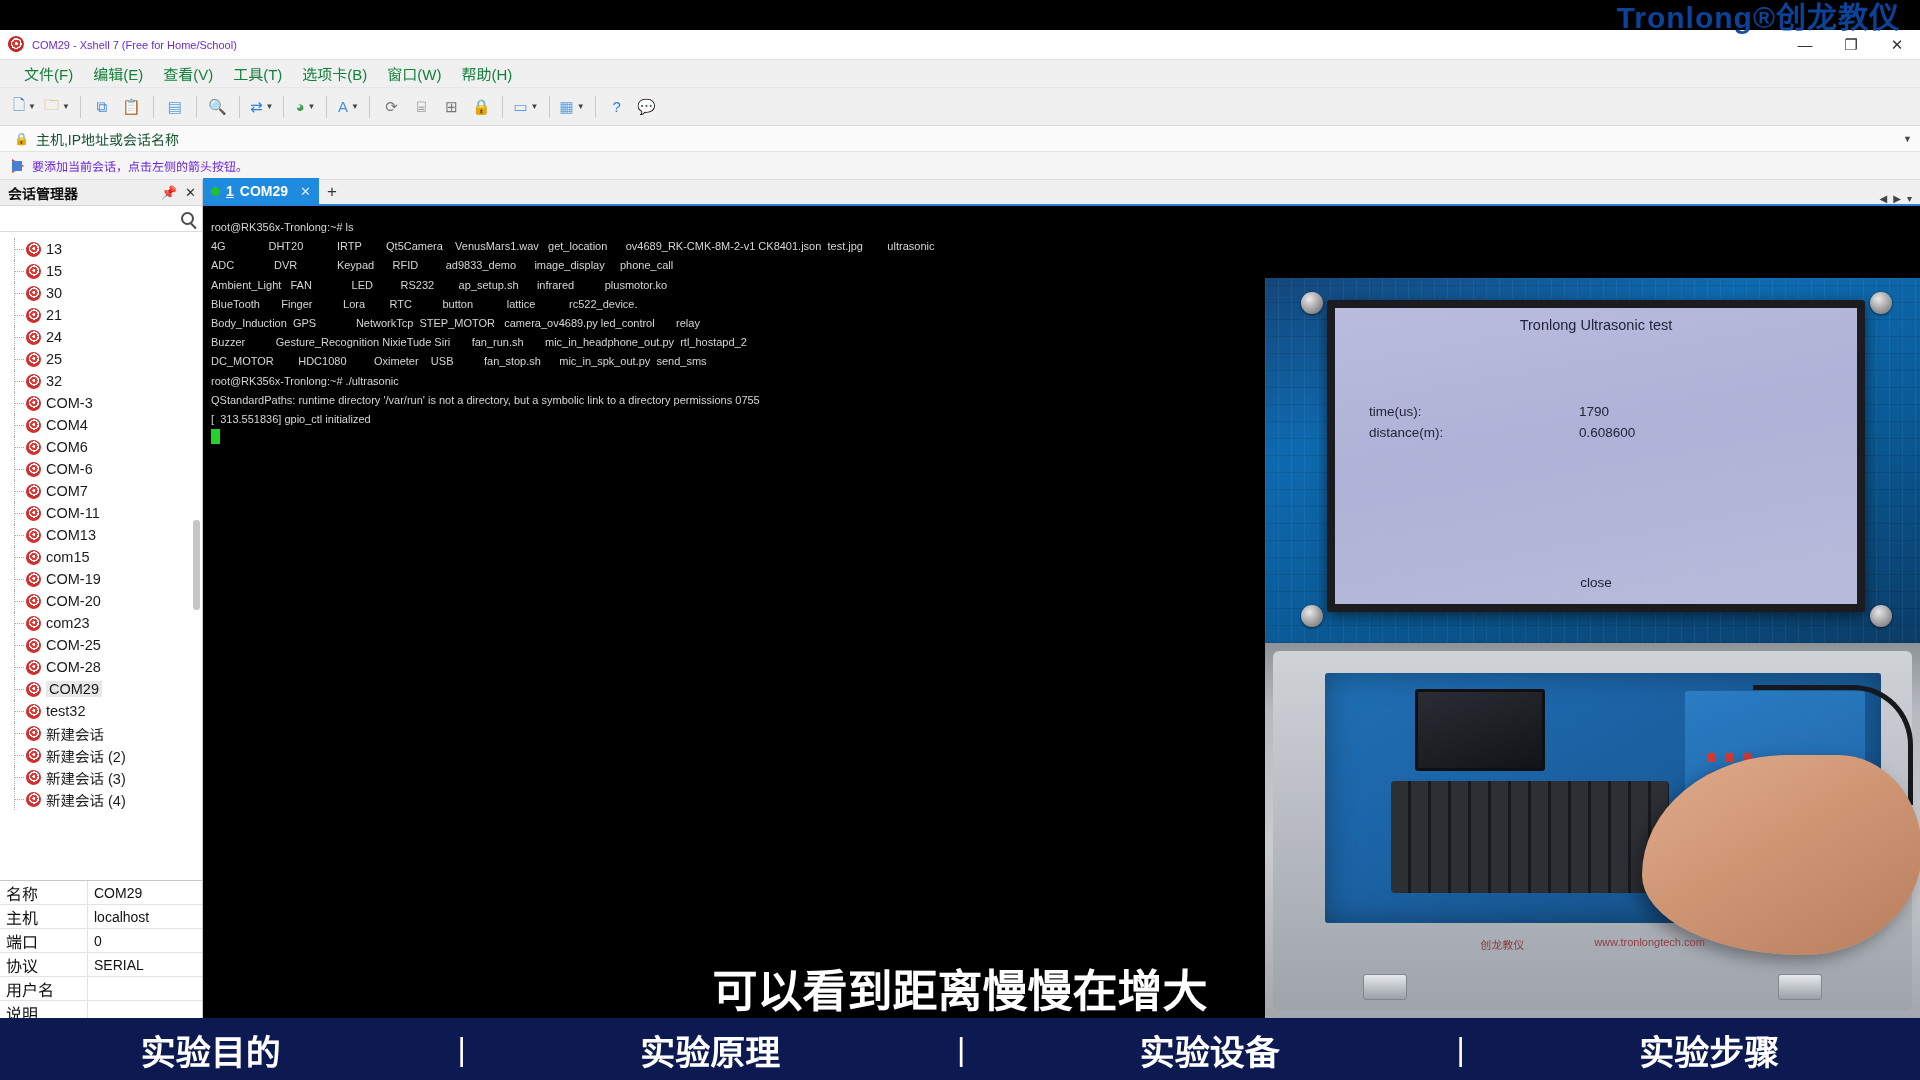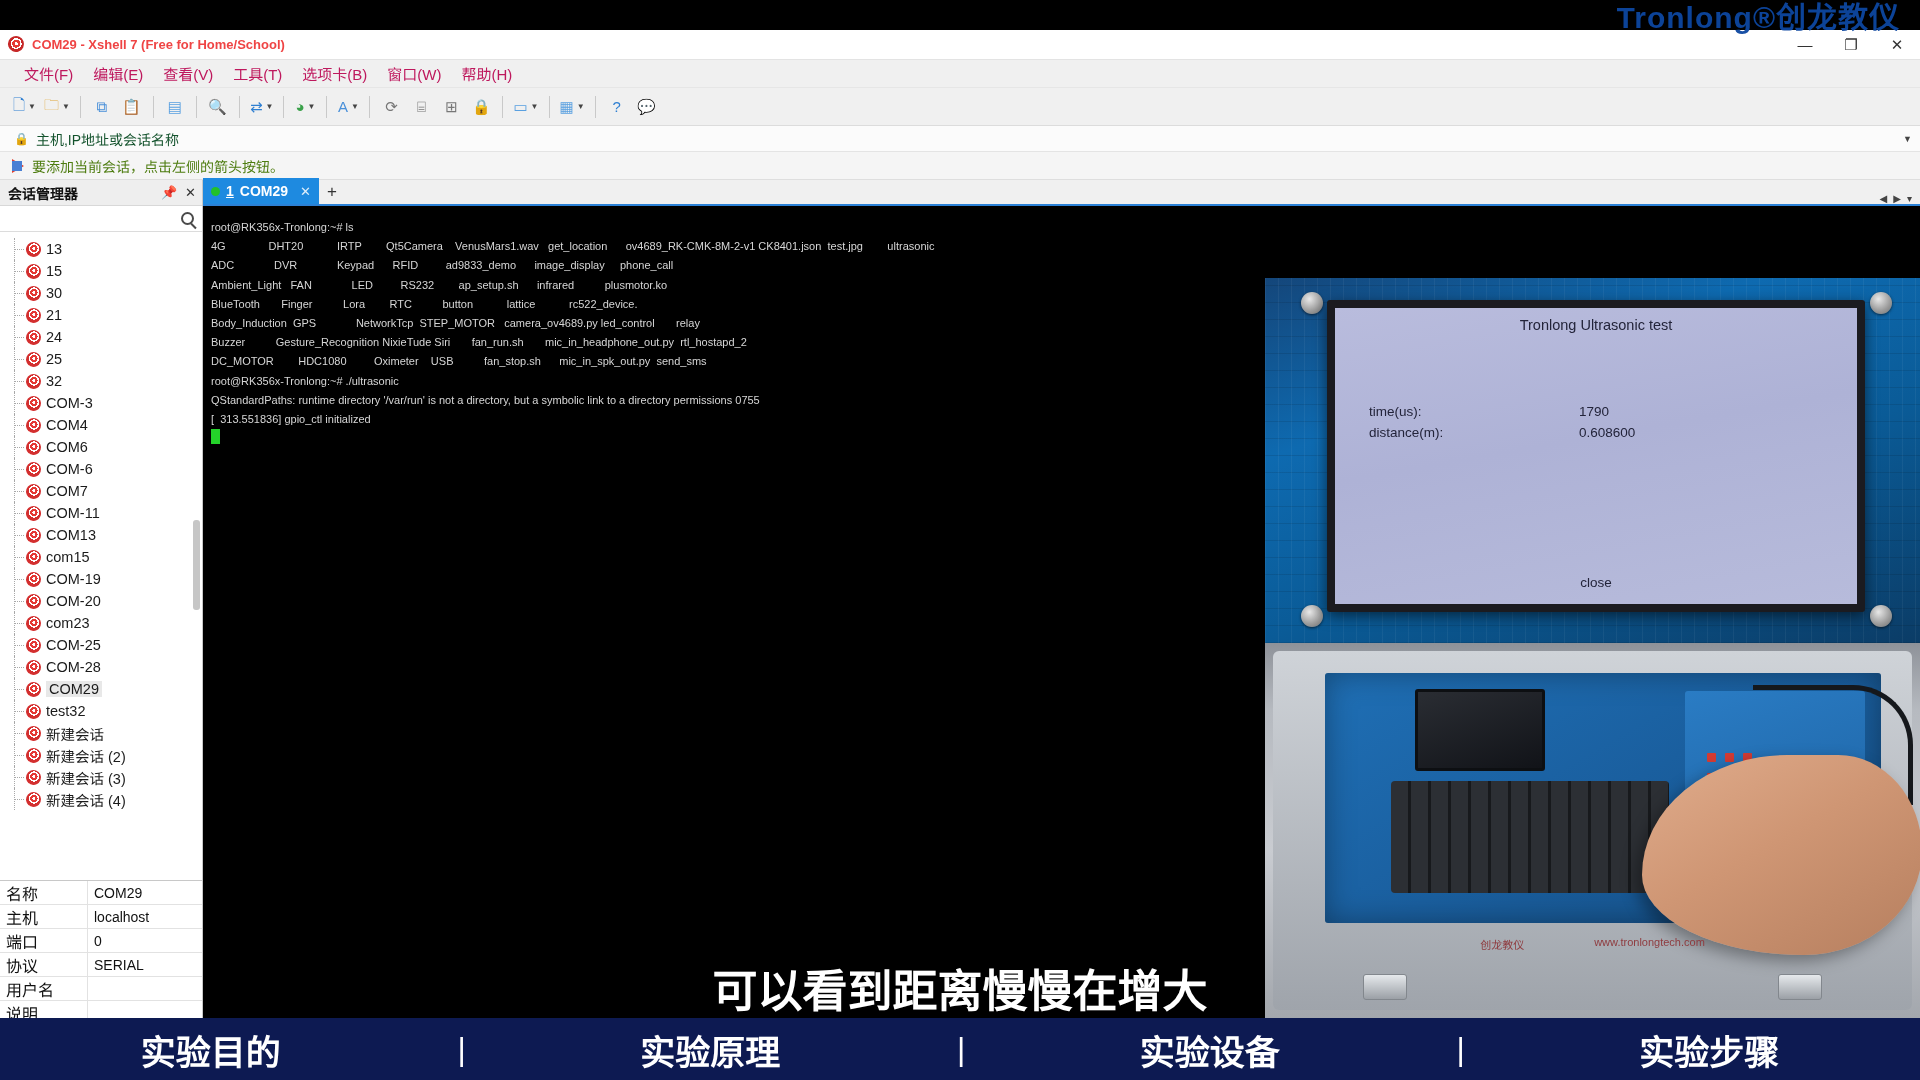--- a/index.html
+++ b/index.html
@@ -31,34 +31,34 @@
     width: 18px; height: 18px; margin: 0 6px 0 8px; flex: none;
     position: relative;
   }
   .spiral {
     width: 16px; height: 16px; border-radius: 50%;
     background:
       radial-gradient(circle at 52% 48%, #fff 0 14%, #e53935 14% 34%, #fff 34% 46%, #c62828 46% 72%, #ef5350 72% 100%);
     transform: rotate(-20deg);
     display: inline-block;
   }
-  .titlebar .title-text { font-size: 13px; color: #ef4444; font-weight: bold; }
+  .titlebar .title-text { font-size: 11px; color: #6d28d9; }
   .win-buttons { margin-left: auto; display: flex; height: 30px; }
   .win-btn {
     width: 46px; height: 30px; display: flex; align-items: center; justify-content: center;
     font-size: 15px; color: #333;
   }
 
   
   .menubar {
     position: absolute; top: 60px; left: 0; width: 1920px; height: 28px;
     background: #f0f0f0; display: flex; align-items: center; padding-left: 14px;
     border-bottom: 1px solid #e6e6e6;
   }
-  .menu-item { font-size: 15px; color: #be185d; padding: 3px 10px; white-space: nowrap; }
+  .menu-item { font-size: 15px; color: #15803d; padding: 3px 10px; white-space: nowrap; }
 
   
   .toolbar {
     position: absolute; top: 88px; left: 0; width: 1920px; height: 38px;
     background: #f0f0f0; display: flex; align-items: center; padding-left: 10px;
     border-bottom: 1px solid #dcdcdc; gap: 2px;
   }
   .tb-btn {
     height: 30px; min-width: 28px; display: flex; align-items: center; justify-content: center;
     gap: 2px; padding: 0 3px; font-size: 15px; color: #333; position: relative;
@@ -83,21 +83,21 @@
     border-bottom: 1px solid #dedede;
   }
   .tip-arrow {
     width: 0; height: 0; border-top: 7px solid transparent; border-bottom: 7px solid transparent;
     border-left: 12px solid #e04030; margin-right: 8px; position: relative;
   }
   .tip-arrow::after{
     content:''; position:absolute; left:-12px; top:-5px; width:10px; height:10px;
     background:#4a7fd4; transform: rotate(0deg);
   }
-  .tip-text { font-size: 14px; color: #4d7c0f; }
+  .tip-text { font-size: 12px; color: #6d28d9; }
 
   
   .sessionpanel {
     position: absolute; top: 180px; left: 0; width: 203px; height: 845px;
     background: #f7f7f7; border-right: 1px solid #c8c8c8; display: flex; flex-direction: column;
   }
   .sp-header {
     height: 26px; display: flex; align-items: center; padding: 0 6px 0 8px;
     background: #eeeeee; border-bottom: 1px solid #d8d8d8;
   }

